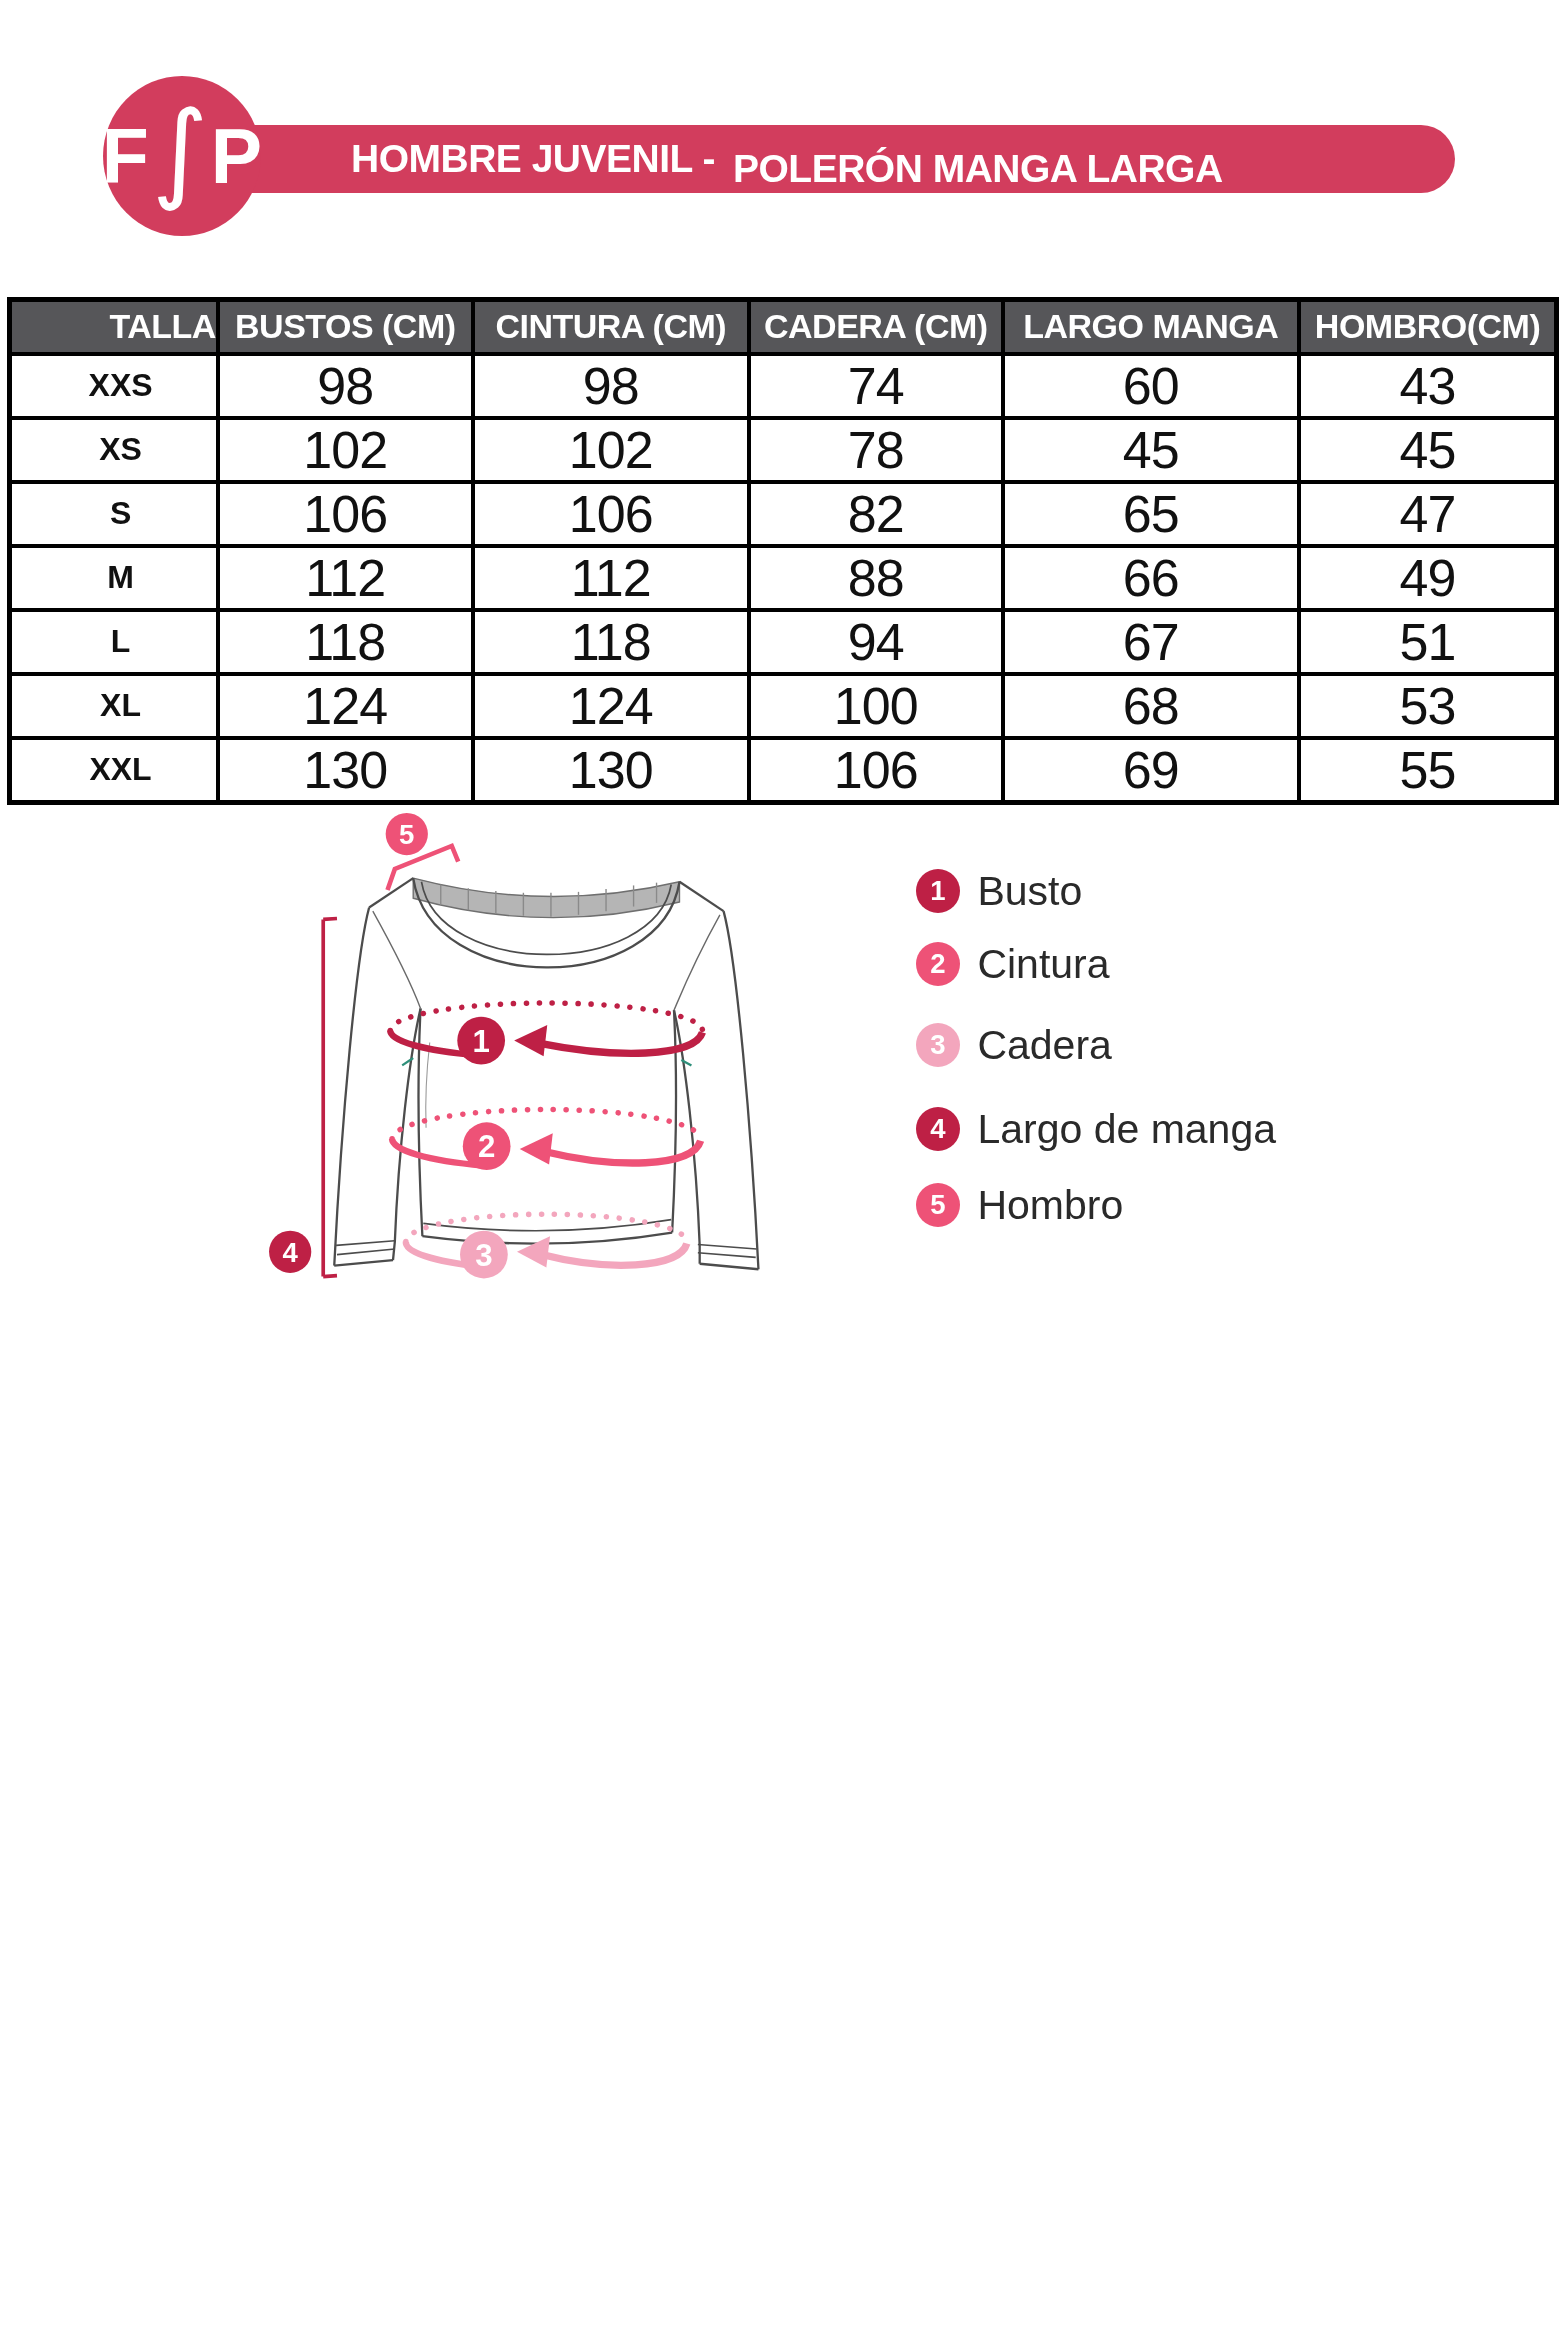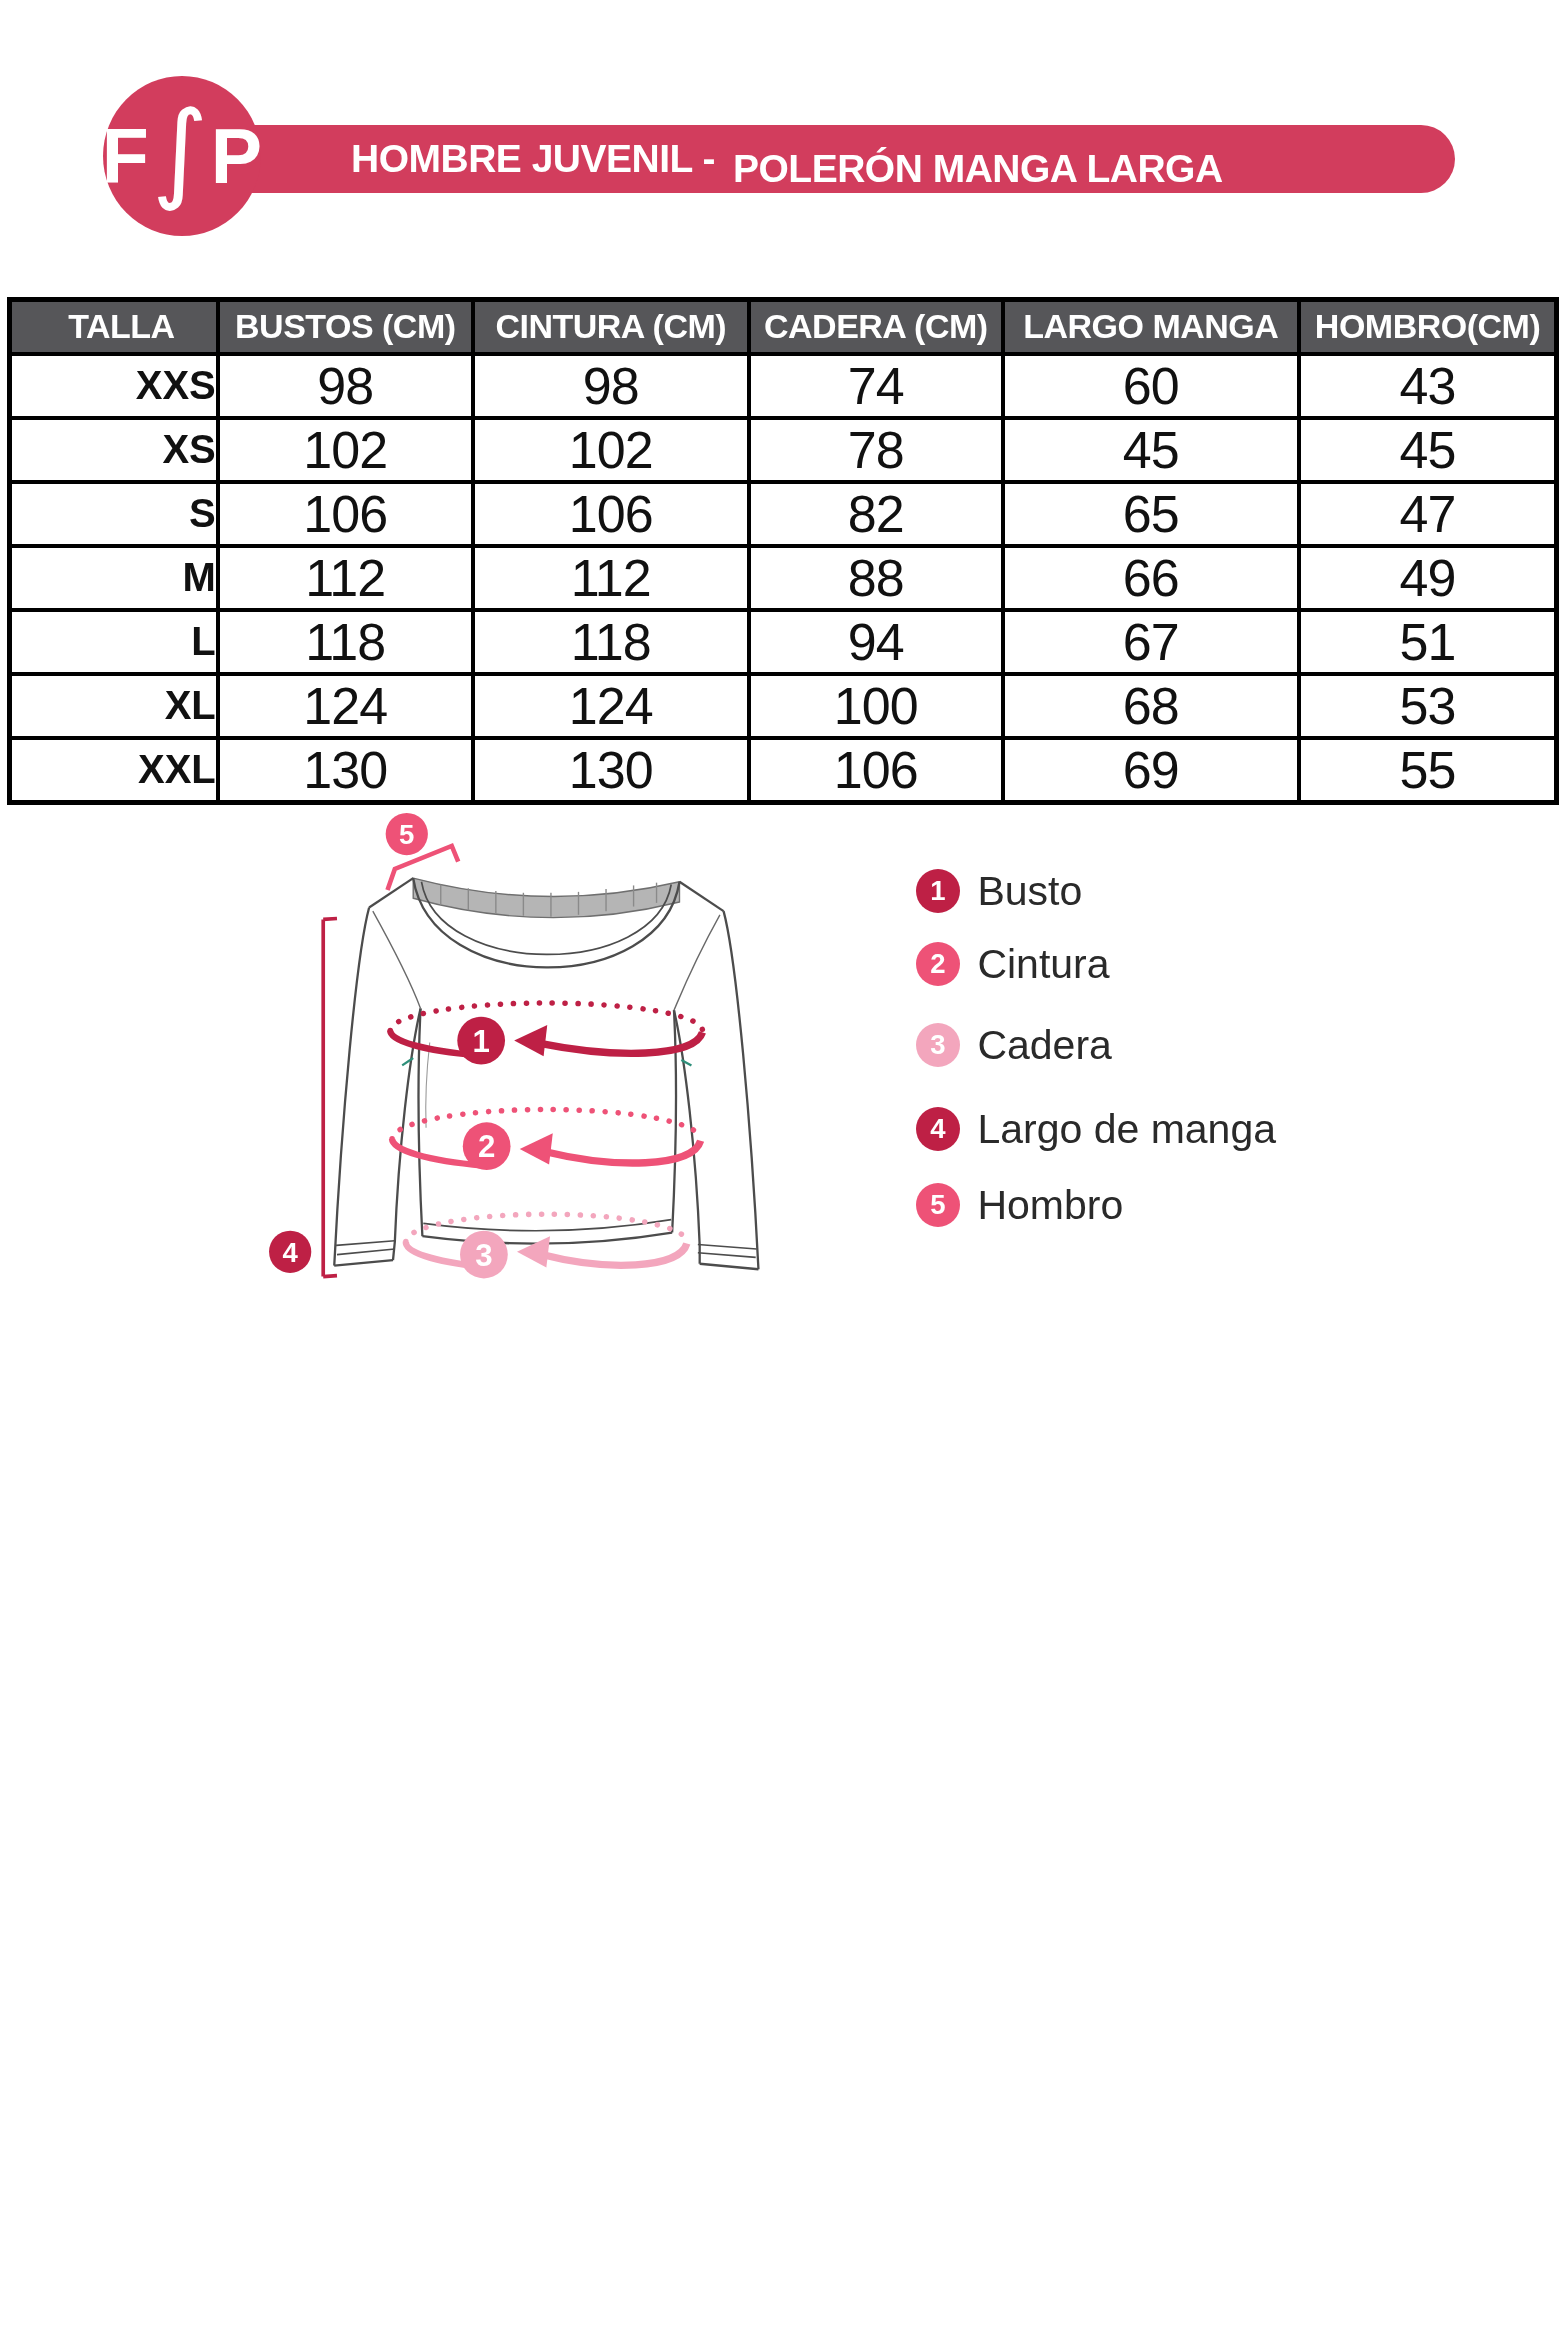--- a/index.html
+++ b/index.html
@@ -31,27 +31,27 @@
   table.size-table {
     position:absolute; left:7.3px; top:297px; width:1547px;
     border-collapse:collapse; table-layout:fixed;
     border:5.5px solid #000;
   }
   .size-table th, .size-table td { border:4.6px solid #000; }
   .size-table thead th {
     background:#565659; color:#fff; font-size:34px; font-weight:700;
     height:54px; text-align:center; letter-spacing:-0.5px;
   }
-  .size-table thead th.col-talla { text-align:center; padding-left:14.7px; }
+  .size-table thead th.col-talla { text-align:right; padding-left:14.7px; }
   .size-table tbody td {
     height:53px; font-size:52px; font-weight:400; color:#111;
     text-align:center; letter-spacing:-0.9px;
   }
   .size-table tbody td.col-talla {
-    text-align:right; padding-left:13px; font-weight:700; font-size:40px; letter-spacing:0;
+    text-align:center; padding-left:13px; font-weight:700; font-size:32px; letter-spacing:0;
   }
 
   
   svg.diagram { position:absolute; left:0; top:0; pointer-events:none; }
   .marker-num { fill:#fff; font-family:"Liberation Sans",sans-serif; font-weight:700; }
 
   
   .legend-item {
     position:absolute; left:916px; display:flex; align-items:center;
     gap:17.4px; height:44px;

